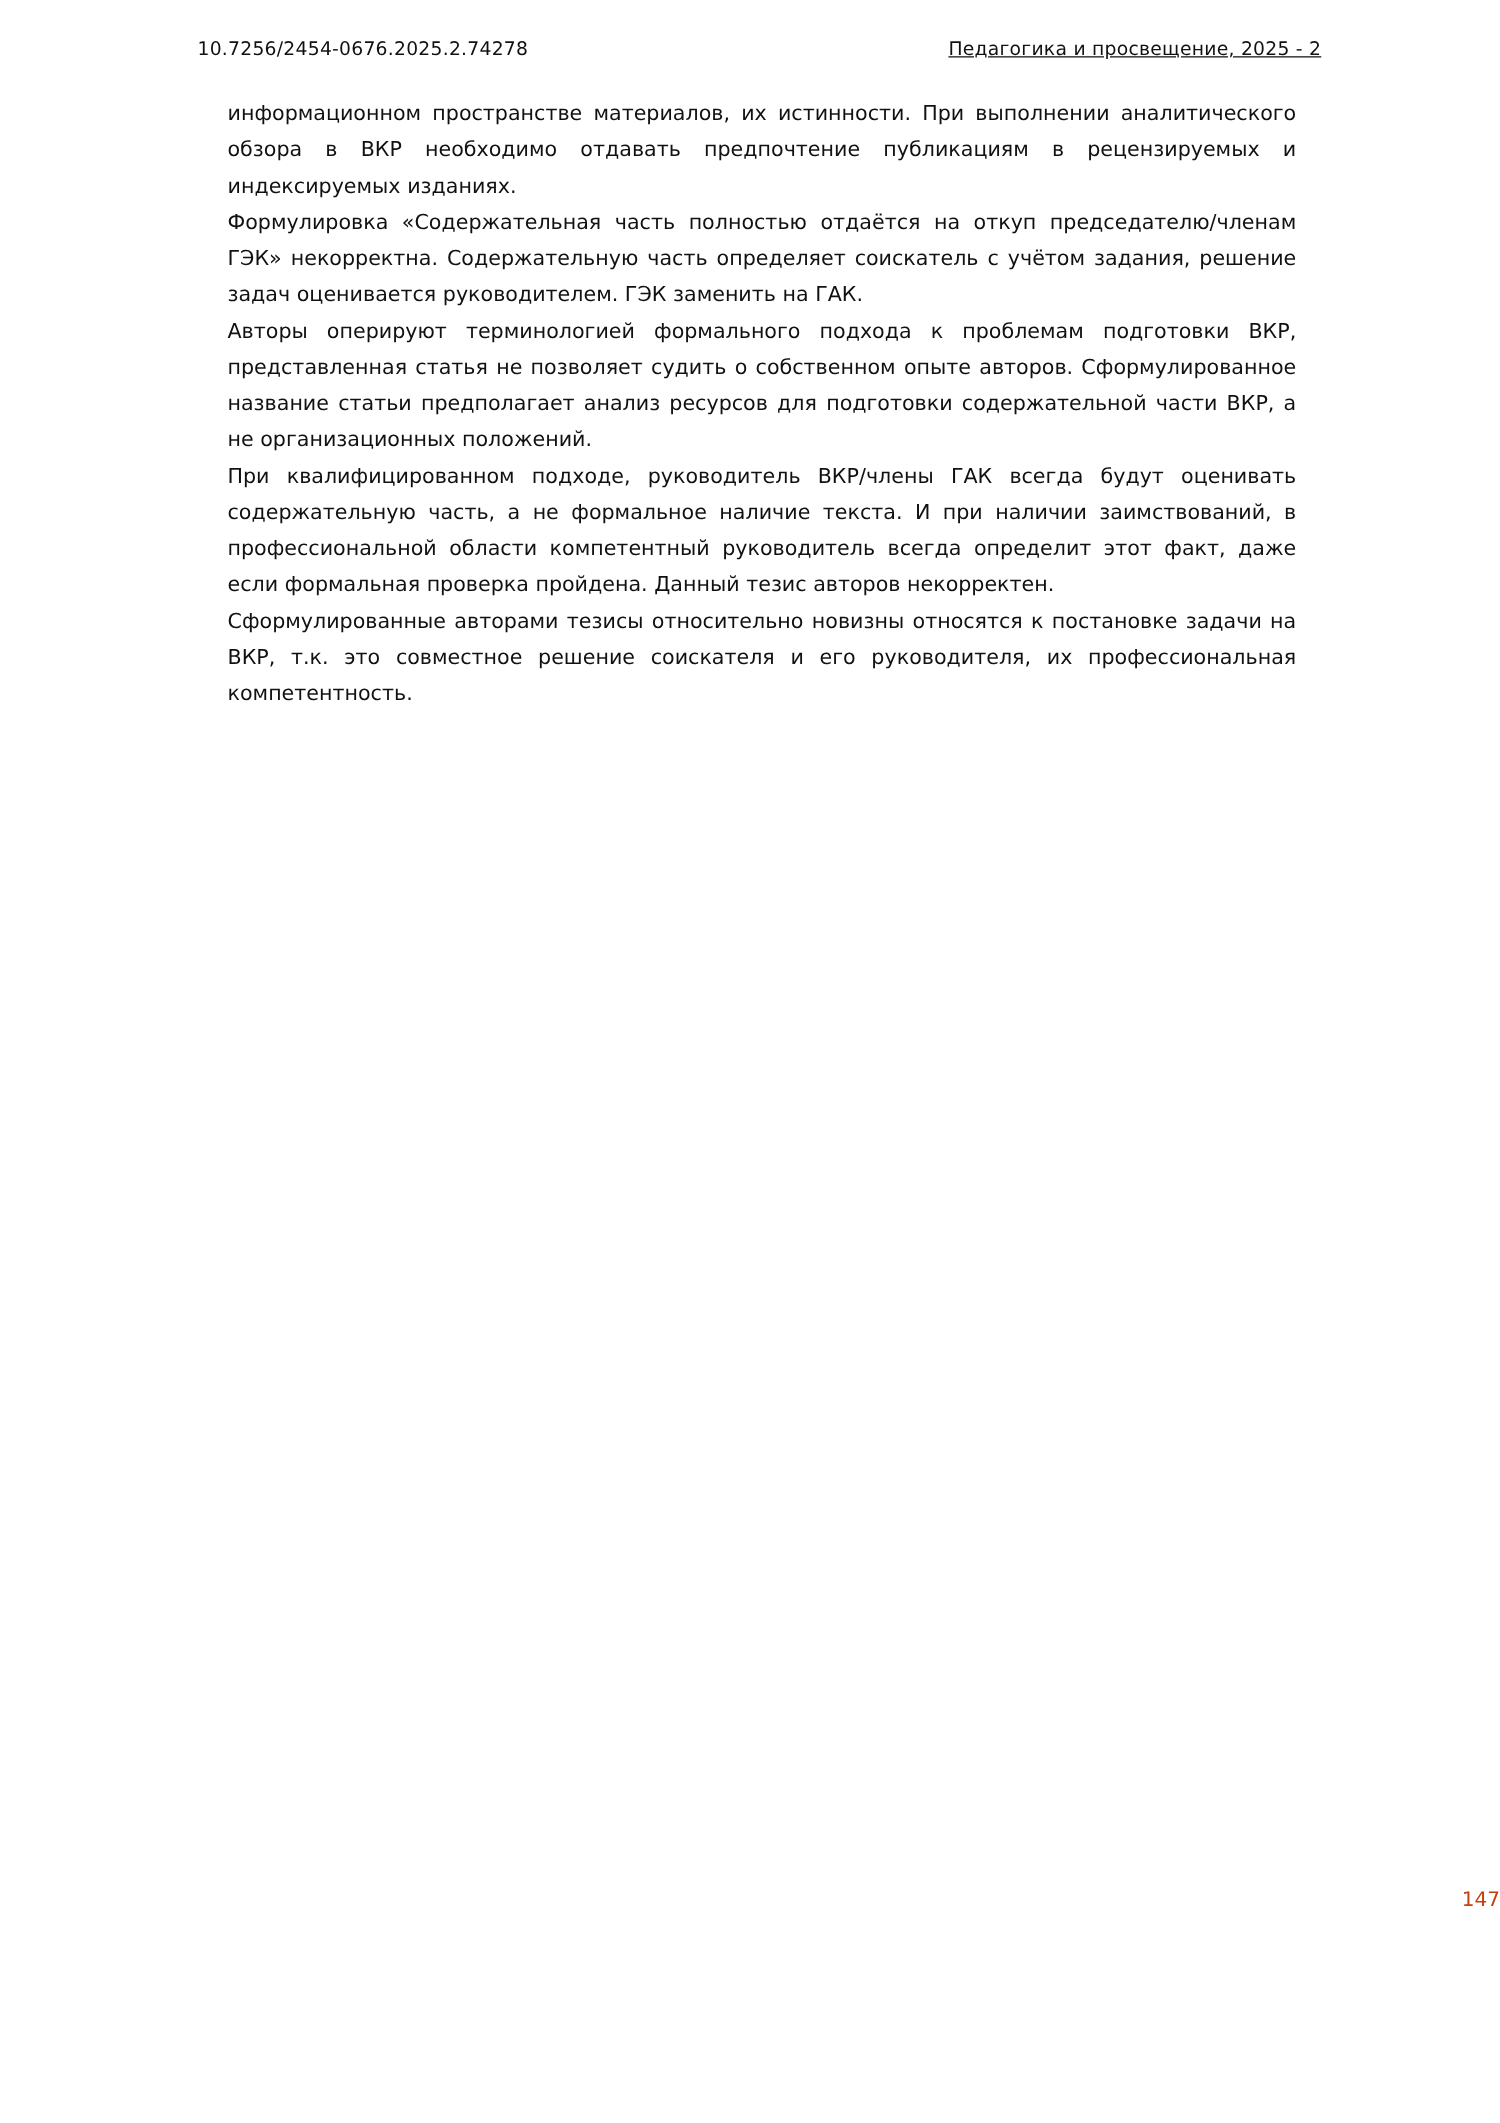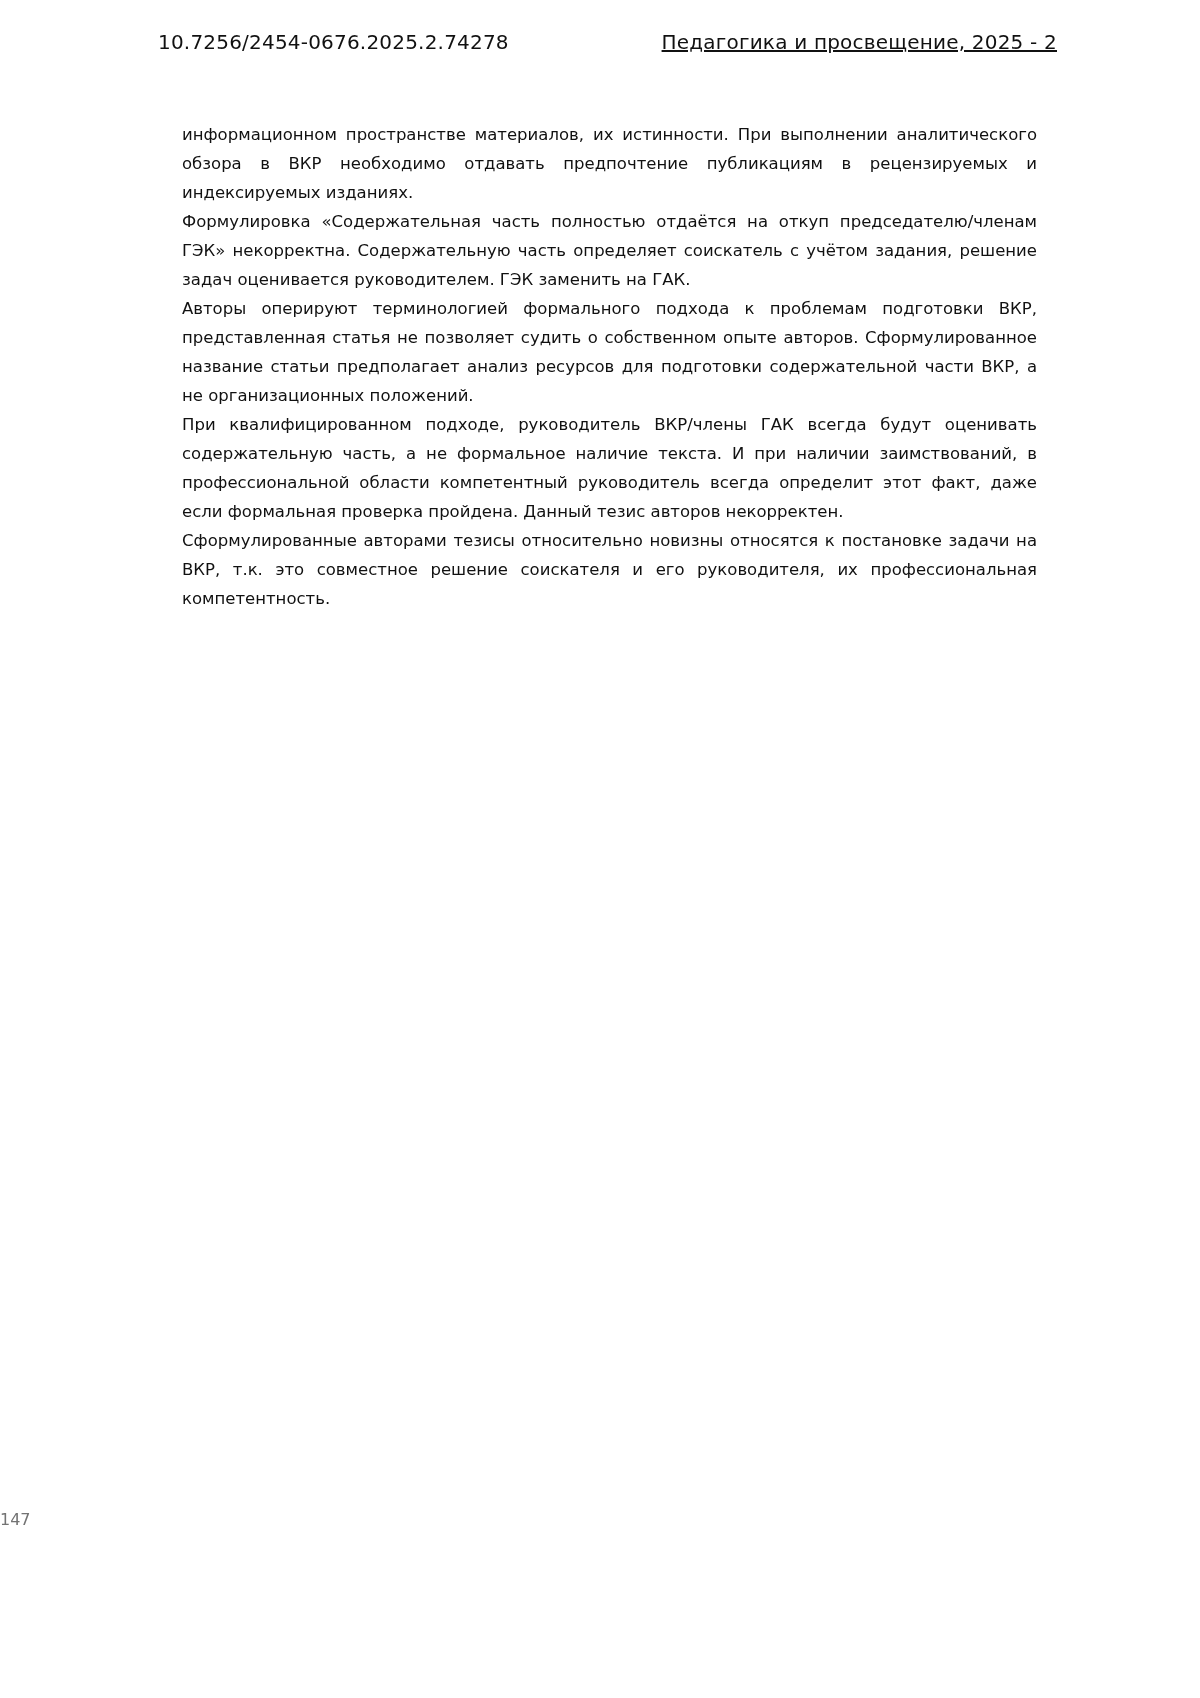--- a/index.html
+++ b/index.html
@@ -17,55 +17,54 @@
     overflow: hidden;
   }
   .page-header {
     position: absolute;
     top: 30px;
     left: 158px;
     right: 143px;
     display: flex;
     justify-content: space-between;
     align-items: baseline;
-    font-size: 20px;
+    font-size: 15px;
     color: #111111;
   }
   .page-header .doi {
     letter-spacing: 0.2px;
   }
   .page-header .journal {
     letter-spacing: 0.2px;
     text-decoration: underline;
   }
   .page-body {
     position: absolute;
     top: 76px;
     left: 182px;
     right: 163px;
     font-size: 16.5px;
     line-height: 29px;
     color: #111111;
-    margin-top: 44px;
   }
   .page-body p {
     margin: 0;
     padding: 0;
     text-align: justify;
     text-align-last: left;
     text-justify: inter-word;
   }
   .page-footer {
     position: absolute;
     top: 1510px;
     left: 0;
     width: 100%;
-    text-align: left;
+    text-align: right;
     font-size: 16px;
-    color: #737373;
+    color: #c2410c;
   }
 </style>
 </head>
 <body>
 
 <div class="page">
 
   <div class="page-header">
     <span class="doi">10.7256/2454-0676.2025.2.74278</span>
     <span class="journal">Педагогика и просвещение, 2025 - 2</span>

